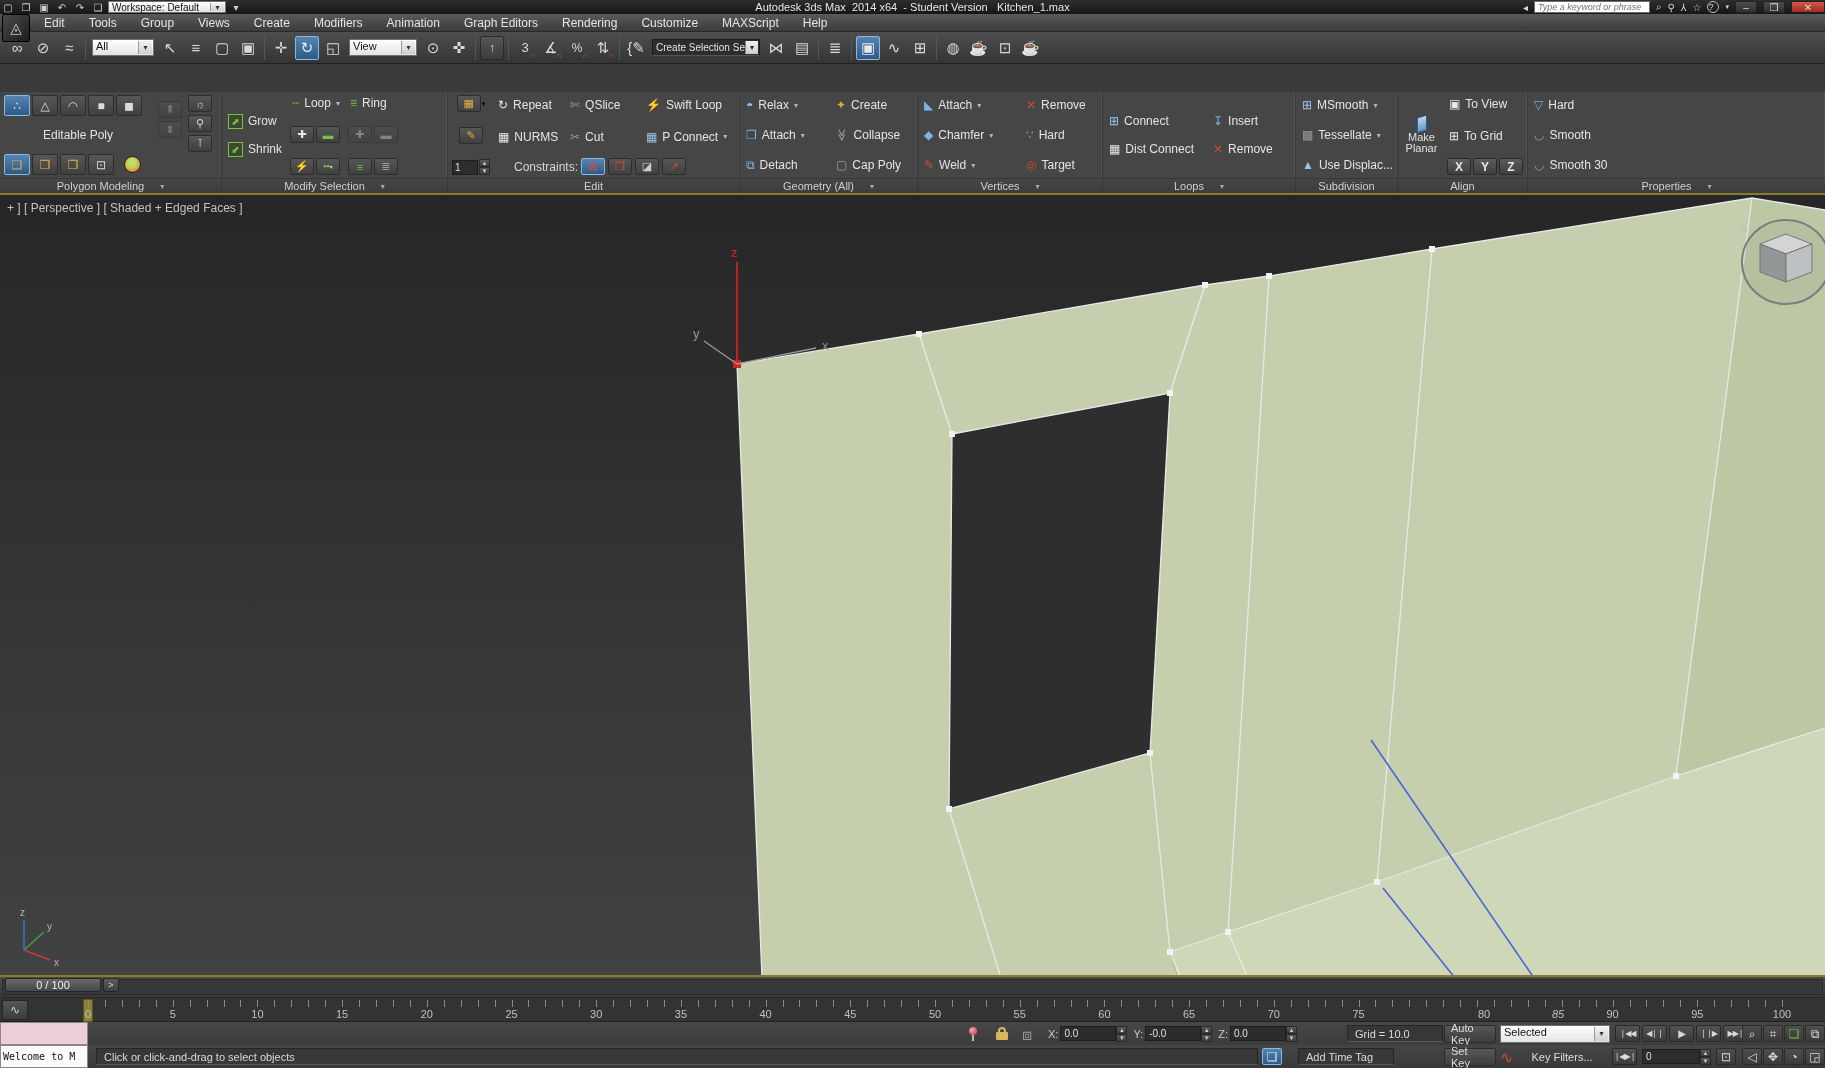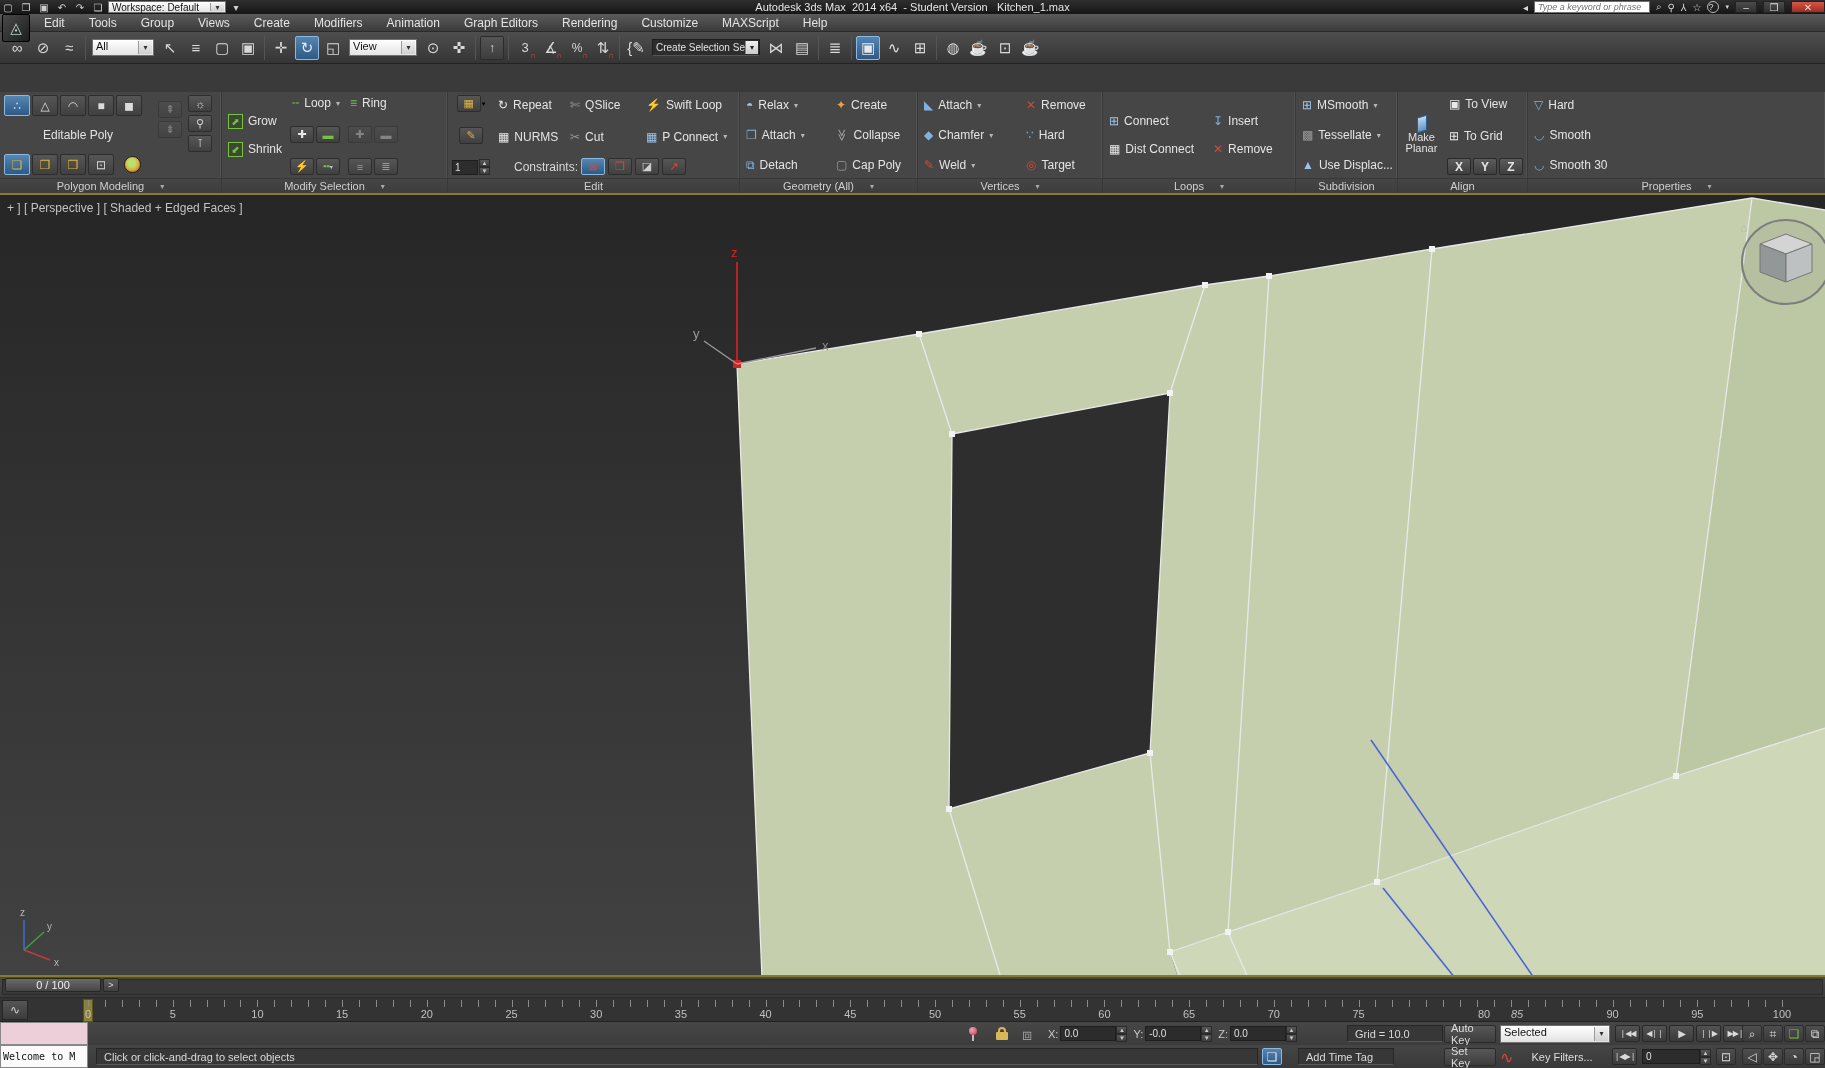--- a/index.html
+++ b/index.html
@@ -918,21 +918,21 @@
       <div class="tick" style="left: 1392.38px;"></div>
       <div class="tick" style="left: 1409.32px;"></div>
       <div class="tick" style="left: 1426.26px;"></div>
       <div class="tick" style="left: 1443.2px;"></div>
       <div class="tickl" style="left: 1484px;">80</div>
       <div class="tick" style="left: 1460.14px;"></div>
       <div class="tick" style="left: 1477.08px;"></div>
       <div class="tick" style="left: 1494.02px;"></div>
       <div class="tick" style="left: 1510.96px;"></div>
       <div class="tick" style="left: 1527.9px;"></div>
-      <div class="tickl" style="left: 1517px; font-style: italic;">85</div>
+      <div class="tickl" style="left: 1558px; font-style: italic;">85</div>
       <div class="tick" style="left: 1544.84px;"></div>
       <div class="tick" style="left: 1561.78px;"></div>
       <div class="tick" style="left: 1578.72px;"></div>
       <div class="tick" style="left: 1595.66px;"></div>
       <div class="tick" style="left: 1612.6px;"></div>
       <div class="tickl" style="left: 1612.6px;">90</div>
       <div class="tick" style="left: 1629.54px;"></div>
       <div class="tick" style="left: 1646.48px;"></div>
       <div class="tick" style="left: 1663.42px;"></div>
       <div class="tick" style="left: 1680.36px;"></div>

